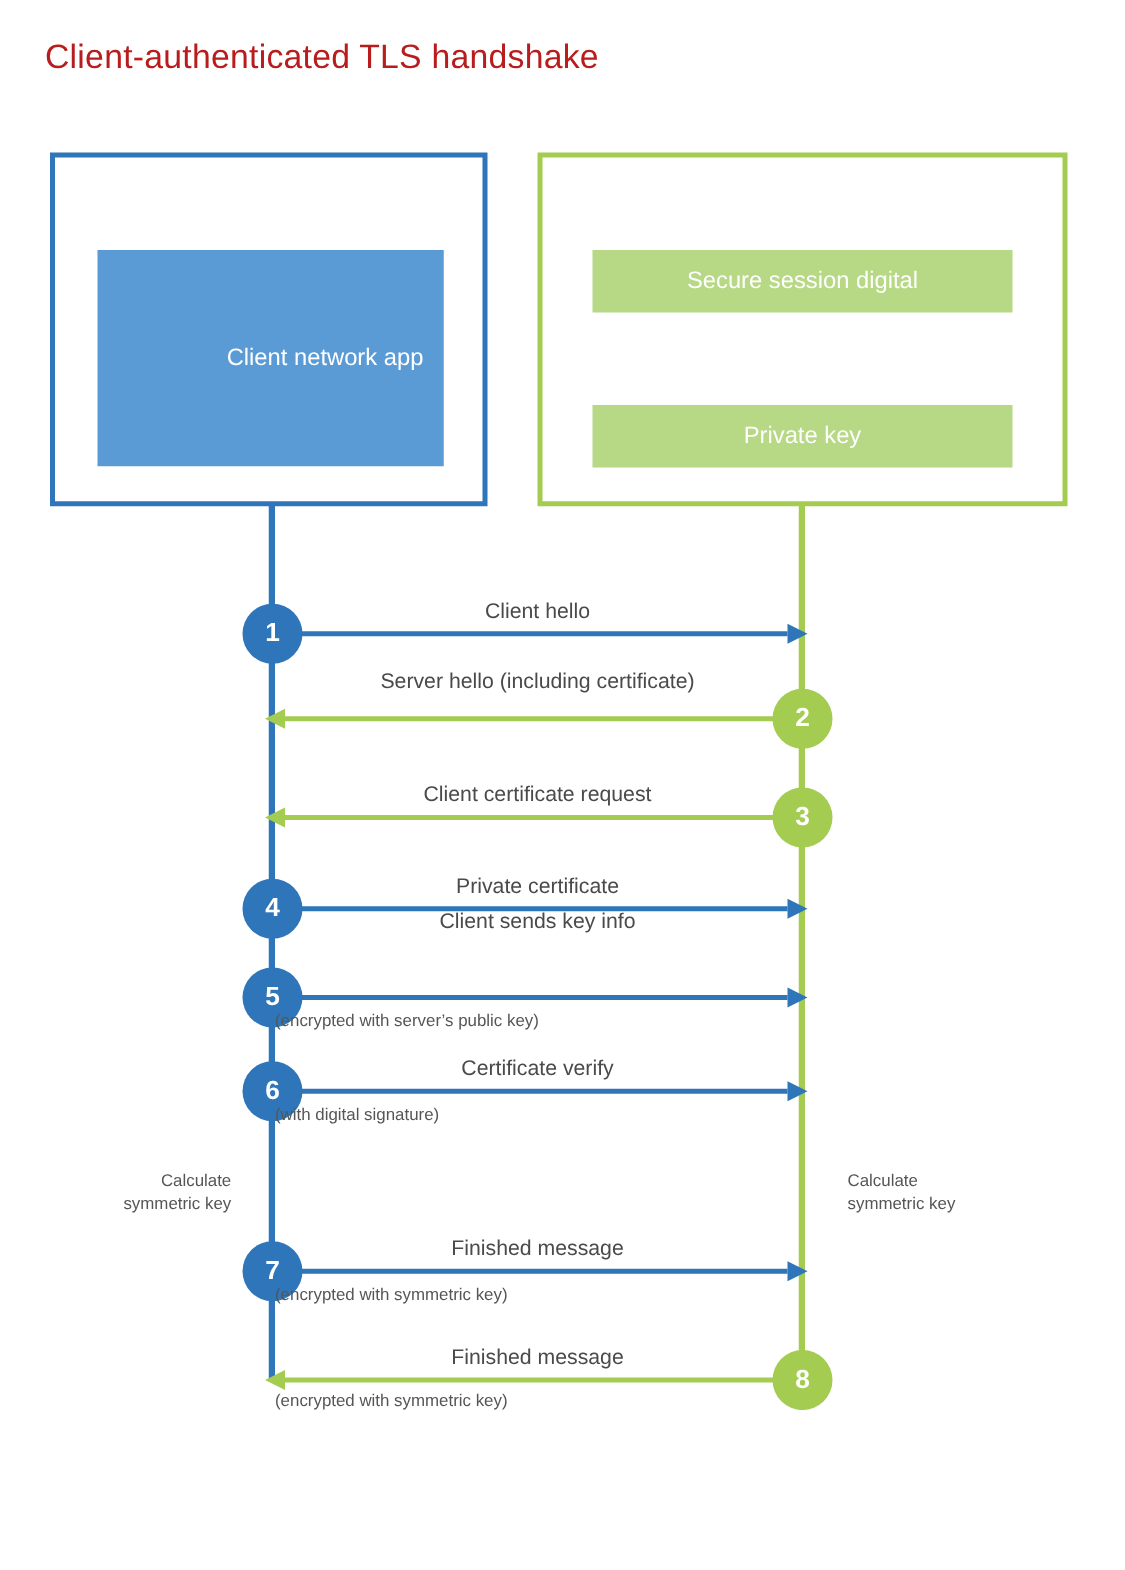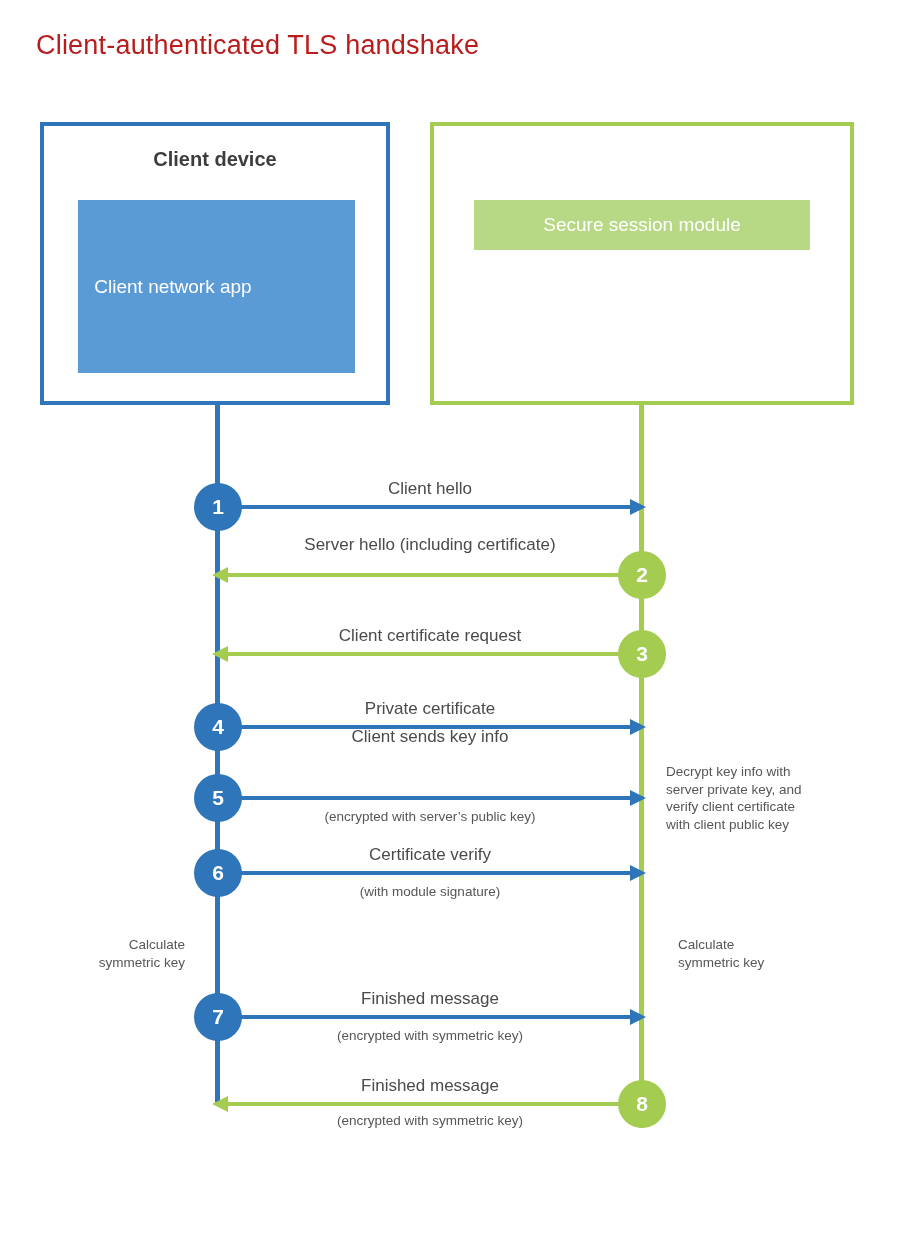--- a/index.html
+++ b/index.html
@@ -11,21 +11,21 @@
   .title{position:absolute;left:36px;top:30px;font-size:27px;font-weight:300;color:#b91c1c;letter-spacing:.2px;}
 
   
   .actor-box{position:absolute;top:122px;height:283px;background:#fff;}
   .client-box{left:40px;width:350px;border:4px solid var(--blue);}
   .server-box{left:430px;width:424px;border:4px solid var(--green);}
   .actor-title{position:absolute;top:148px;font-size:20px;font-weight:bold;color:#3d3d3d;text-align:center;}
   .client-title{left:40px;width:350px;}
   .server-title{left:430px;width:424px;}
   .app-box{position:absolute;left:78px;top:200px;width:277px;height:173px;background:var(--blue-fill);
-           display:flex;align-items:center;justify-content:flex-start;text-align:center;}
+           display:flex;align-items:center;justify-content:flex-end;text-align:center;}
   .app-box span{display:block;width:190px;color:#fff;font-size:19px;line-height:27px;}
   .module-bar{position:absolute;left:474px;width:336px;height:50px;background:var(--green-fill);
               color:#fff;font-size:19px;text-align:center;line-height:50px;}
 
   
   .lifeline{position:absolute;width:5px;}
   .lifeline.blue{background:var(--blue);left:215px;top:404px;height:700px;}
   .lifeline.green{background:var(--green);left:639px;top:404px;height:724px;}
 
   
@@ -39,45 +39,45 @@
 
   
   .circle{position:absolute;width:48px;height:48px;border-radius:50%;color:#fff;
           font-size:21px;font-weight:bold;display:flex;align-items:center;justify-content:center;}
   .circle.blue{background:var(--blue);}
   .circle.green{background:var(--green);}
 
   
   .msg-label{position:absolute;left:220px;width:420px;text-align:center;
              font-size:17px;color:#4a4a4a;line-height:20px;}
-  .msg-sub{position:absolute;left:220px;width:420px;text-align:center;
+  .msg-sub{position:absolute;left:220px;width:420px;text-align:left;
            font-size:13.5px;color:#565656;line-height:17px;}
 
   
   .note{position:absolute;font-size:13.5px;color:#565656;line-height:17.5px;}
   .note.calc-left{left:55px;width:130px;top:936px;text-align:right;line-height:18px;}
   .note.calc-right{left:678px;width:130px;top:936px;text-align:left;line-height:18px;}
   .note.decrypt{left:666px;width:175px;top:763px;text-align:left;}
 </style>
 </head>
 <body>
 
 <div class="stage">
 
   <div class="title">Client-authenticated TLS handshake</div>
 
   <div class="actor-box client-box"></div>
   <div class="actor-box server-box"></div>
-  <div class="actor-title client-title">Client device</div>
 
   <div class="app-box">
     <span>Client network app</span>
   </div>
 
-  <div class="module-bar" style="top:200px">Secure session module</div>
+  <div class="module-bar" style="top:200px">Secure session digital</div>
+  <div class="module-bar" style="top:324px">Private key</div>
 
   <div class="lifeline blue"></div>
   <div class="lifeline green"></div>
 
   <div>
     <div class="shaft blue" style="left:218px;top:505px;width:412px"></div>
     <div class="head-right" style="left:630px;top:499px"></div>
     <div class="circle blue" style="left:194px;top:483px">
         <span>1</span>
       </div>
@@ -121,21 +121,21 @@
     <div class="msg-sub" style="top:808px">(encrypted with server’s public key)</div>
   </div>
 
   <div>
     <div class="shaft blue" style="left:218px;top:871px;width:412px"></div>
     <div class="head-right" style="left:630px;top:865px"></div>
     <div class="circle blue" style="left:194px;top:849px">
         <span>6</span>
       </div>
     <div class="msg-label" style="top:845px">Certificate verify</div>
-    <div class="msg-sub" style="top:883px">(with module signature)</div>
+    <div class="msg-sub" style="top:883px">(with digital signature)</div>
   </div>
 
   <div>
     <div class="shaft blue" style="left:218px;top:1015px;width:412px"></div>
     <div class="head-right" style="left:630px;top:1009px"></div>
     <div class="circle blue" style="left:194px;top:993px">
         <span>7</span>
       </div>
     <div class="msg-label" style="top:989px">Finished message</div>
     <div class="msg-sub" style="top:1027px">(encrypted with symmetric key)</div>
@@ -144,26 +144,20 @@
   <div>
     <div class="shaft green" style="left:228px;top:1102px;width:414px"></div>
     <div class="head-left" style="left:212px;top:1096px"></div>
     <div class="circle green" style="left:618px;top:1080px">
         <span>8</span>
       </div>
     <div class="msg-label" style="top:1076px">Finished message</div>
     <div class="msg-sub" style="top:1112px">(encrypted with symmetric key)</div>
   </div>
 
-  <div class="note decrypt">
-    <div>Decrypt key info with</div>
-    <div>server private key, and</div>
-    <div>verify client certificate</div>
-    <div>with client public key</div>
-  </div>
 
   <div class="note calc-left">
     <div>Calculate</div>
     <div>symmetric key</div>
   </div>
 
   <div class="note calc-right">
     <div>Calculate</div>
     <div>symmetric key</div>
   </div>

